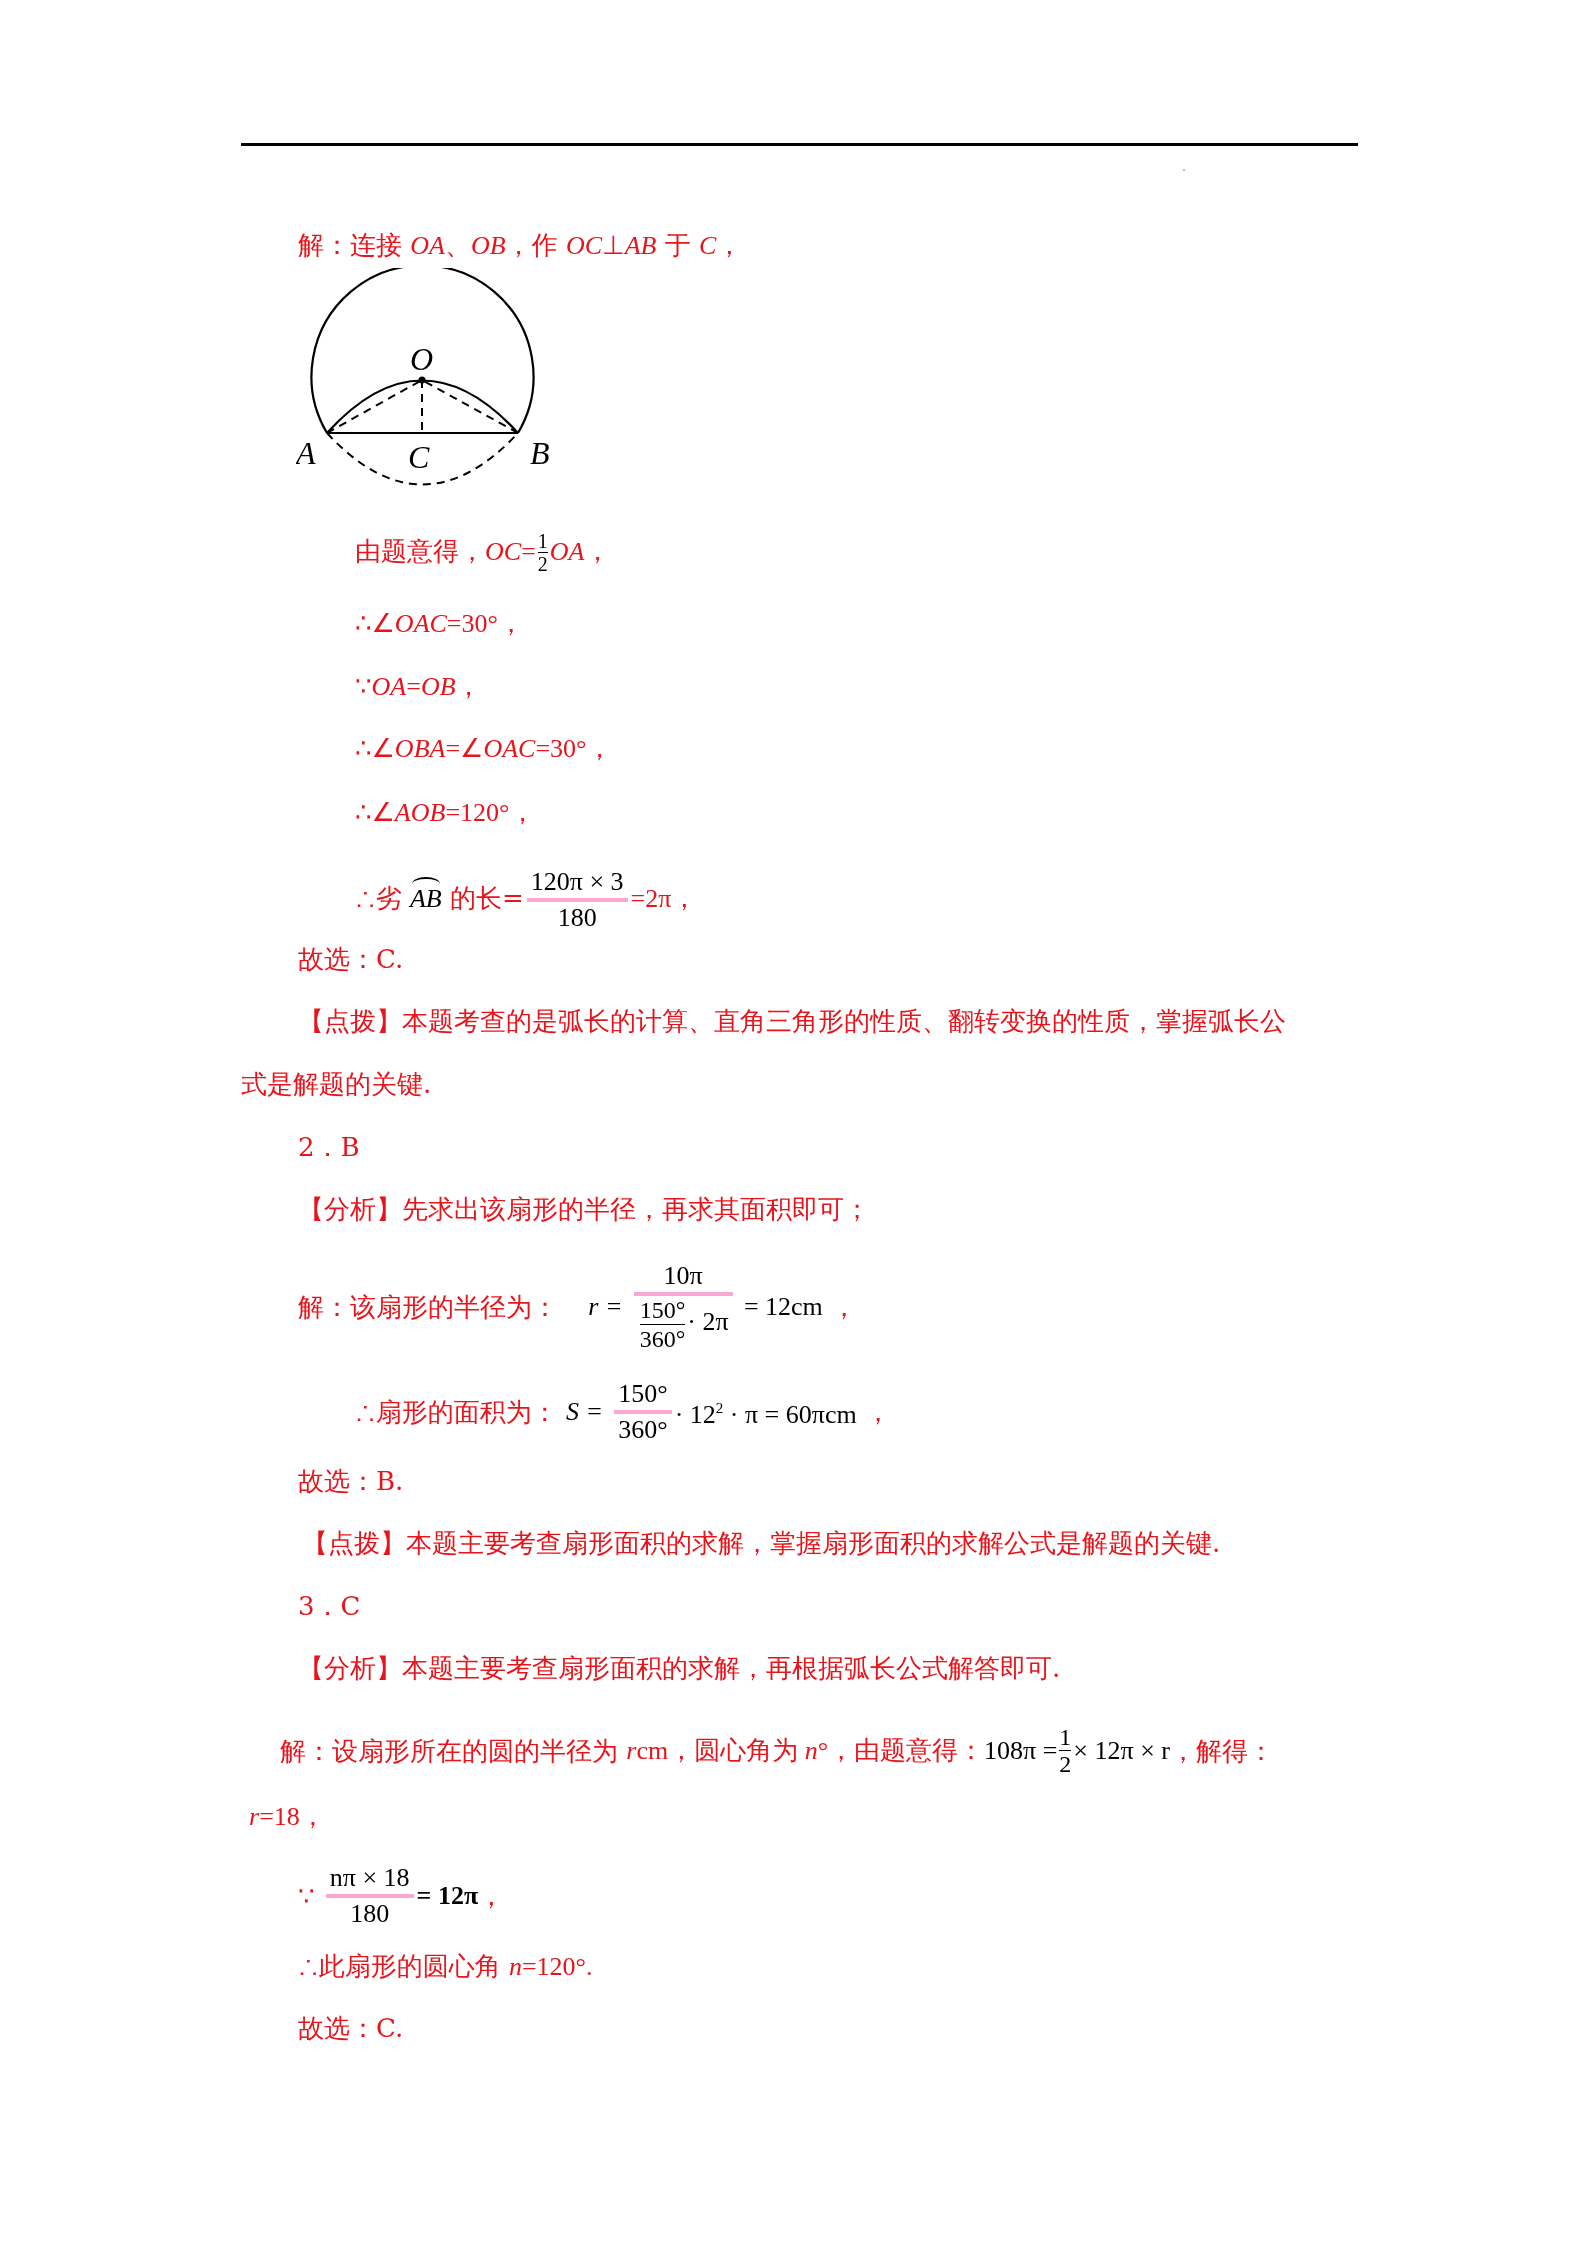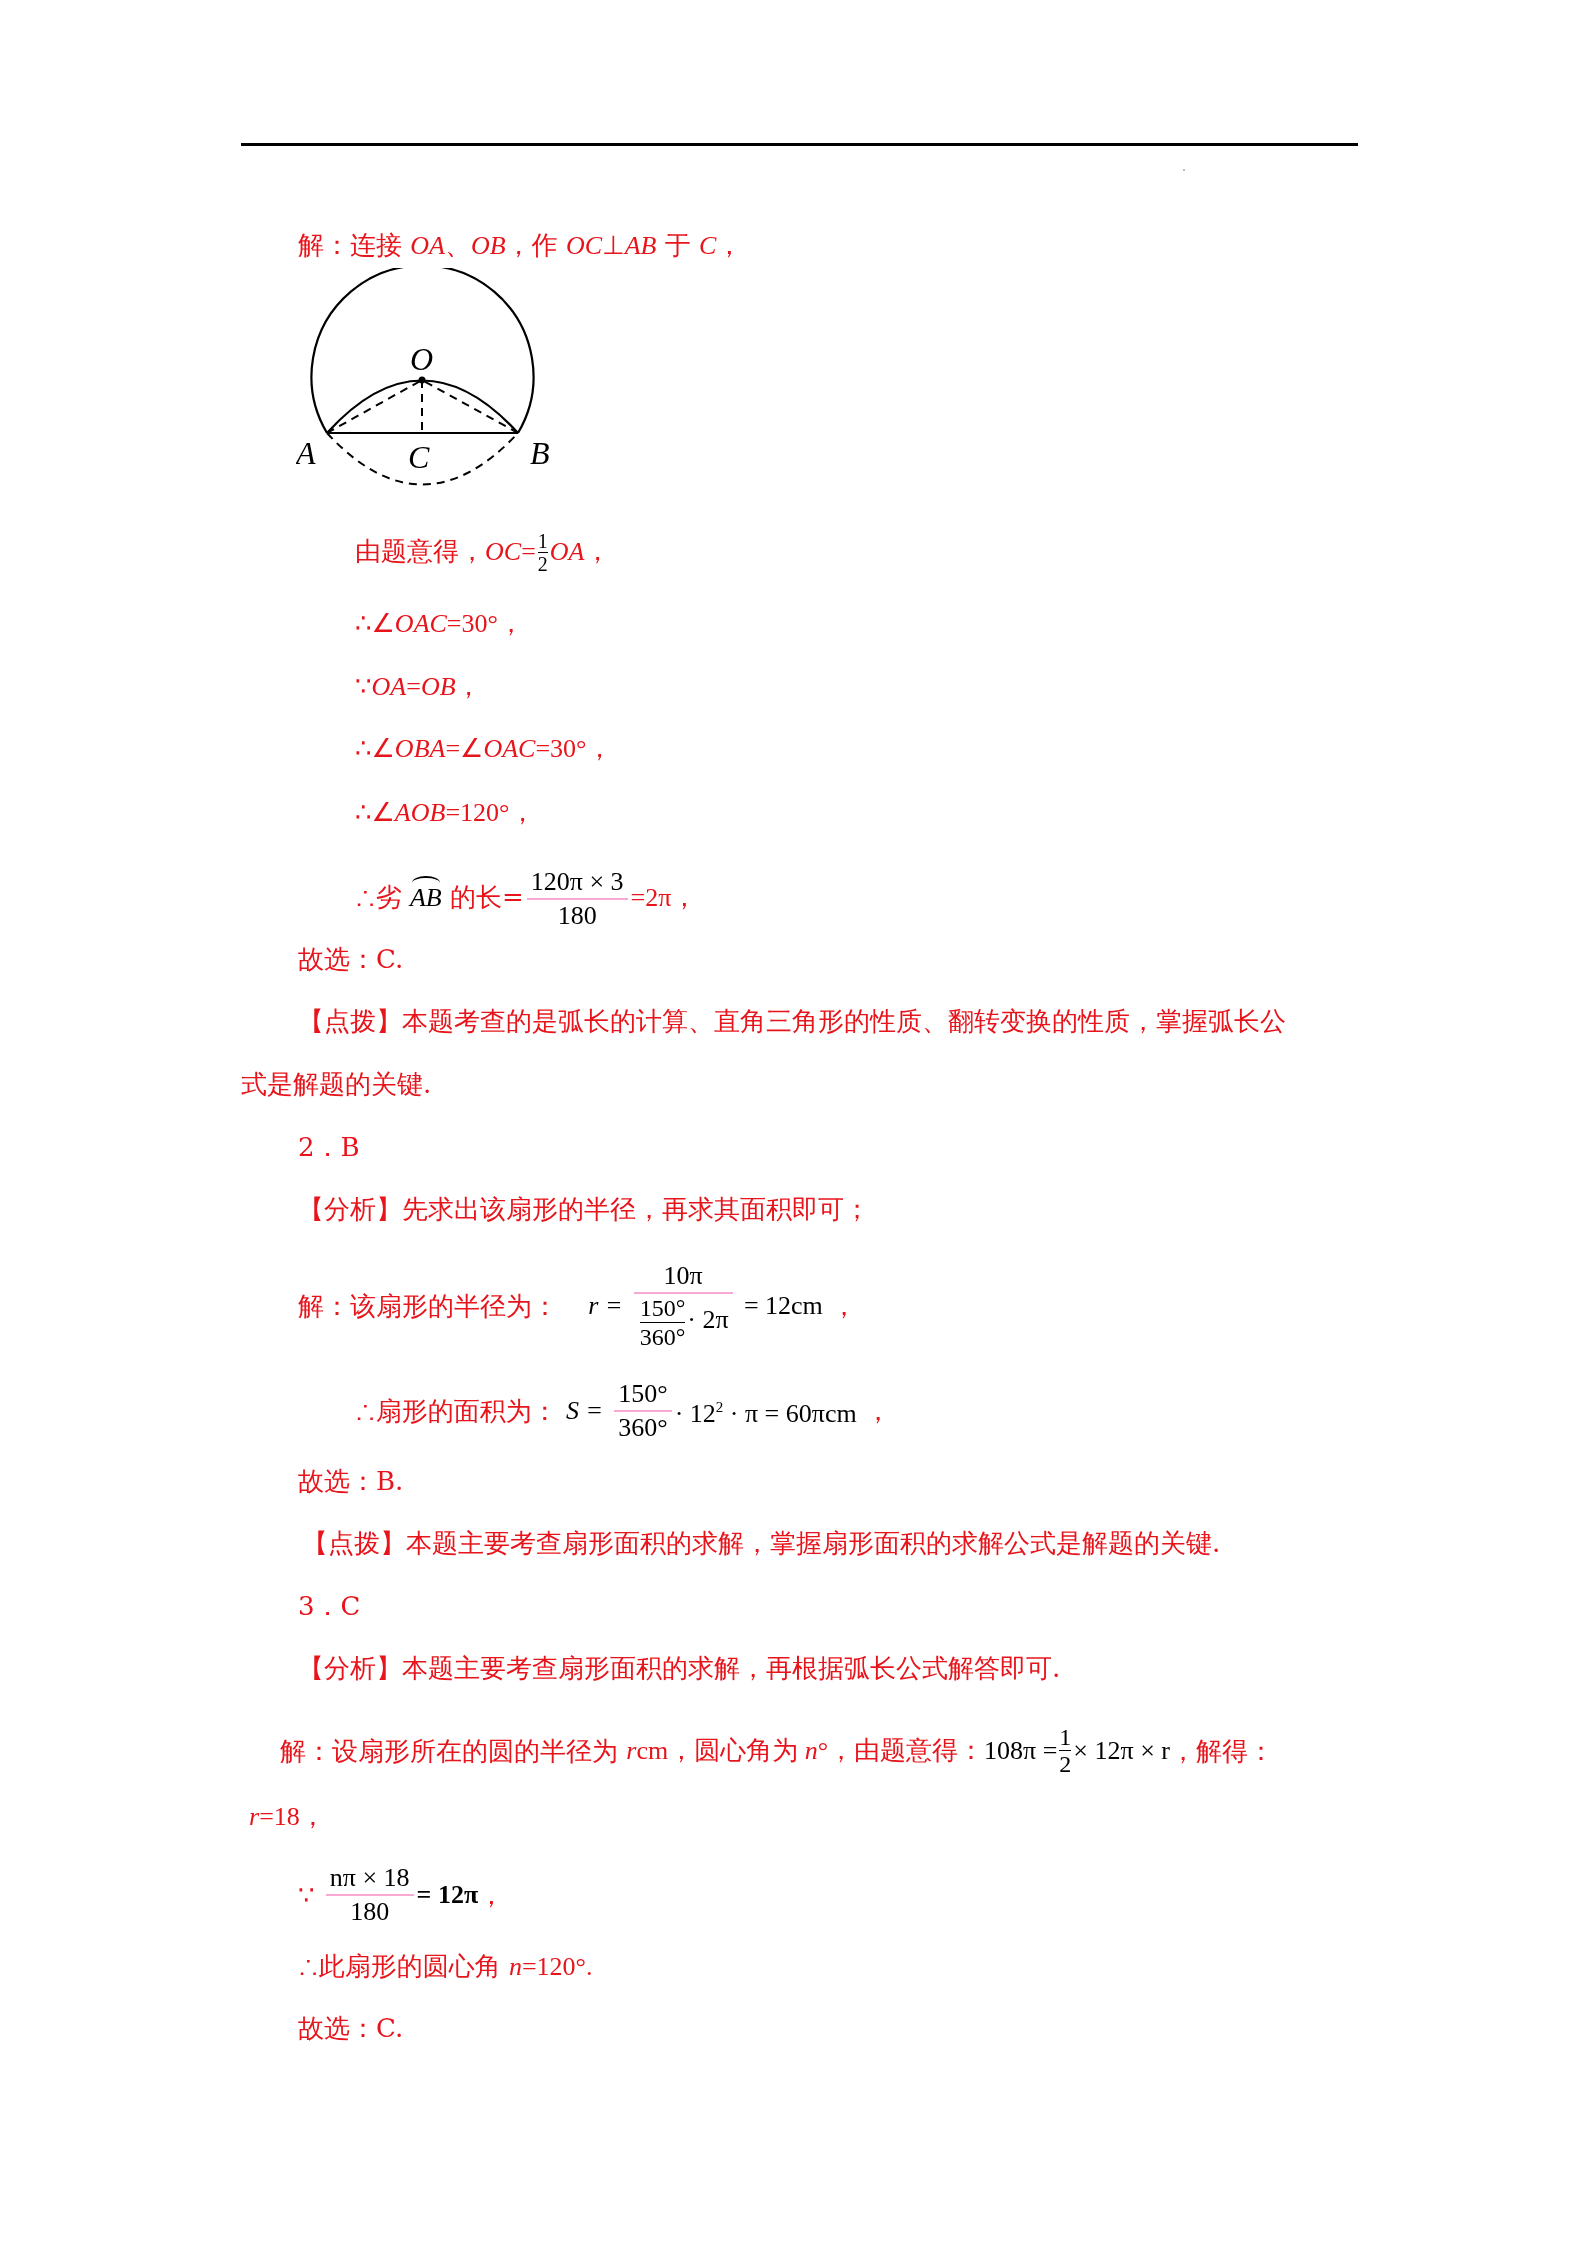--- a/index.html
+++ b/index.html
@@ -6,21 +6,21 @@
   body { width:1587px; height:2245px; position:relative; overflow:hidden;
          font-family:"DejaVu Serif","Liberation Serif",serif; color:#e8141b; }
   .rule { position:absolute; left:241px; top:143px; width:1117px; height:3px; background:#000; }
   .dot { position:absolute; left:1183px; top:169px; width:2px; height:2px; background:#bbb; }
   .line { position:absolute; font-size:26px; line-height:32px; white-space:nowrap; color:#e8141b; }
   .i { font-family:"Liberation Serif",serif; font-style:italic; }
   .m { font-family:"Liberation Serif",serif; }
   .black { color:#000; }
   .frac { display:inline-block; vertical-align:middle; text-align:center; margin:0 3px; }
   .frac > span { display:block; line-height:32px; padding:0 4px; }
-  .frac .num { border-bottom:2px solid #f9a8d4; }
+  .frac .num { border-bottom:4px solid #f9a8d4; }
   .sfrac { display:inline-block; vertical-align:middle; text-align:center; font-size:20px; margin:0 2px; }
   .sfrac > span { display:block; line-height:22px; }
   .sfrac .num { border-bottom:1.5px solid #000; }
   .arc { position:relative; display:inline-block; }
   .arc::before { content:""; position:absolute; left:2px; right:2px; top:-6px; height:12px;
                  border-top:2px solid #000; border-radius:50% 50% 0 0; }
   sup { font-size:15px; }
   .figure { position:absolute; left:296px; top:268px; }
 </style>
 </head>

